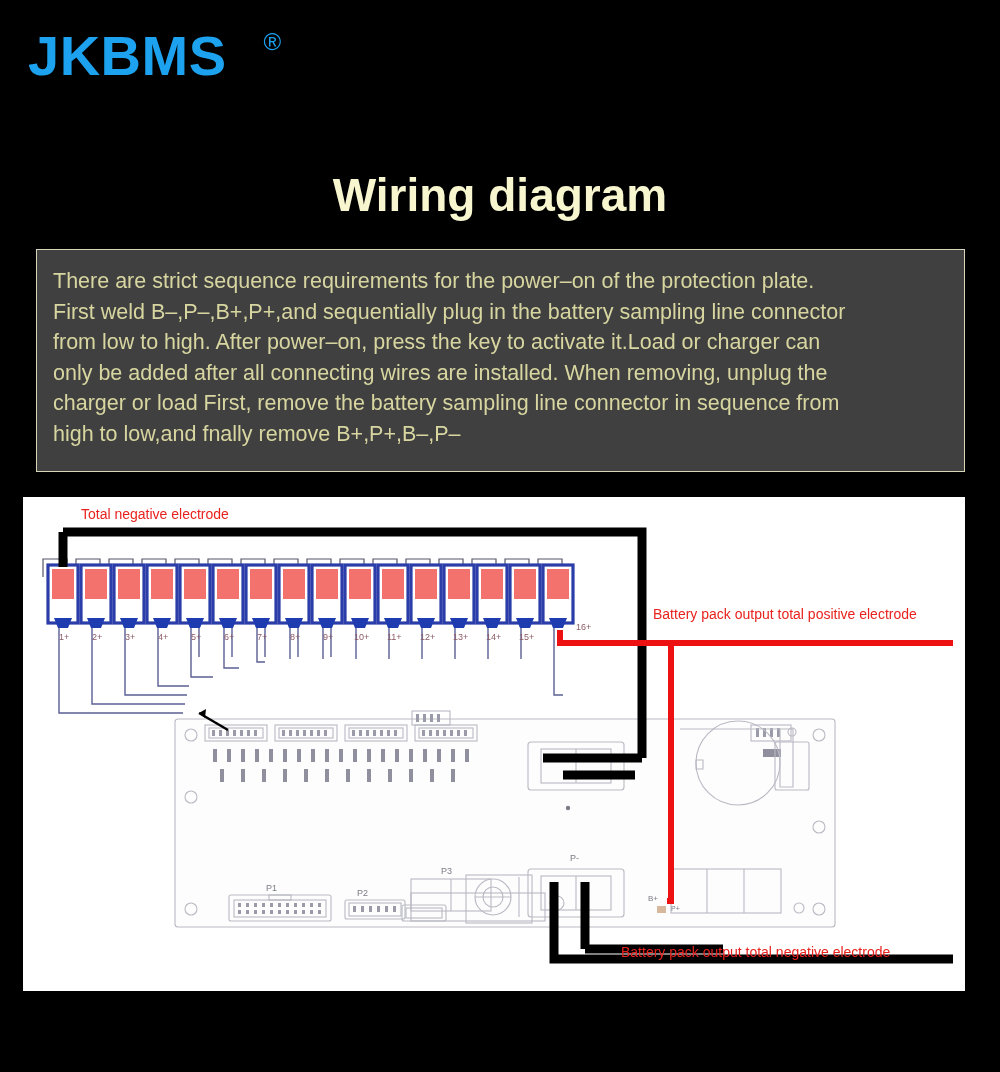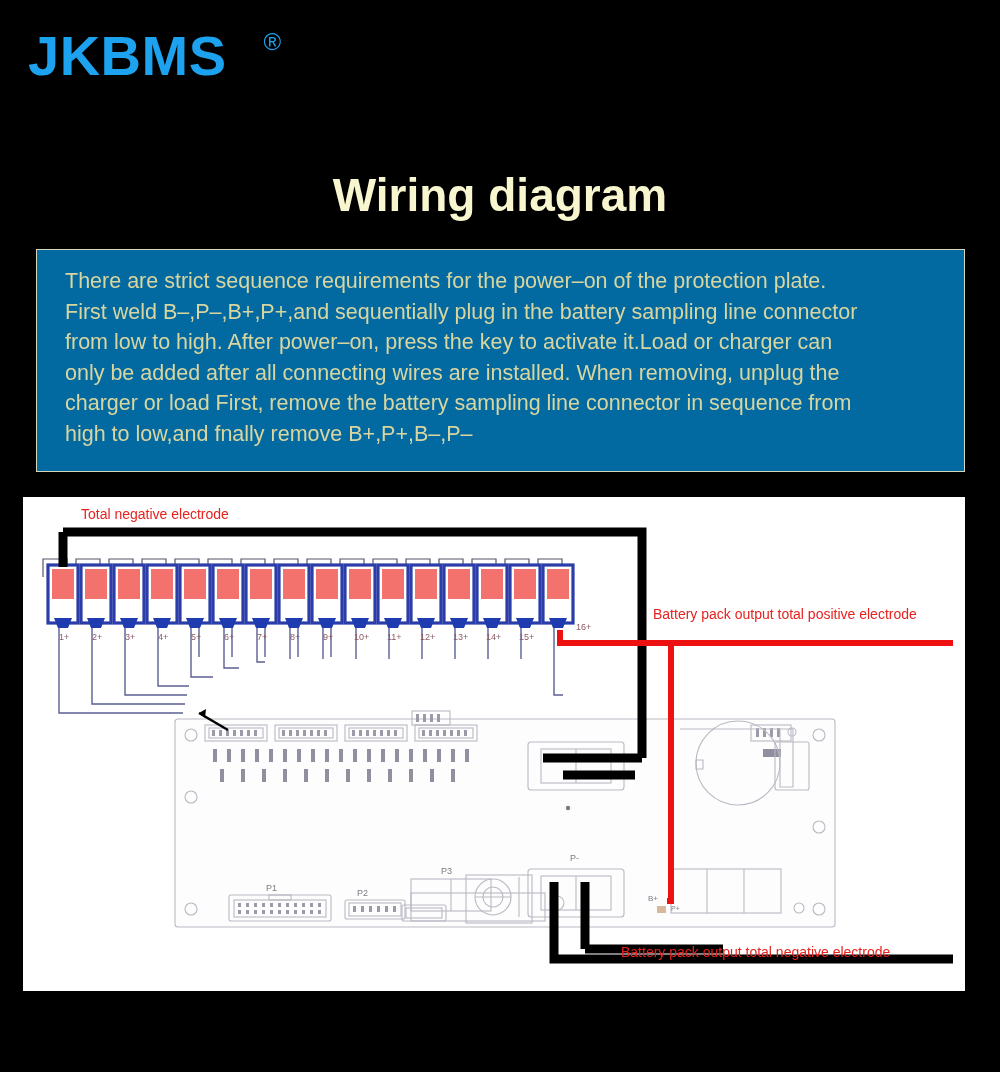--- a/index.html
+++ b/index.html
@@ -58,22 +58,22 @@
 
   
   #notice-box {
     position: absolute;
     left: 36px;
     top: 249px;
     width: 929px;
     height: 223px;
     box-sizing: border-box;
     border: 1.5px solid #d8d6b8;
-    background: #0369a1;
-    padding: 16px 16px 8px 28px;
+    background: #404040;
+    padding: 16px 16px 8px 16px;
   }
   #notice-text {
     font-family: "Liberation Sans", sans-serif;
     font-size: 21.5px;
     line-height: 30.5px;
     color: #d8d6a0;
     white-space: pre-line;
   }
 
   

